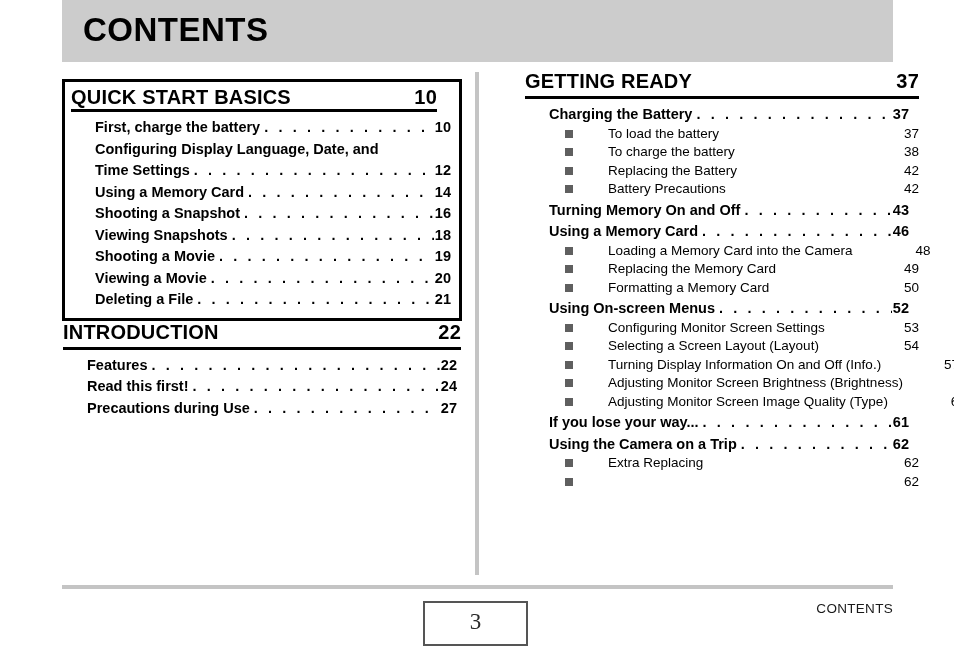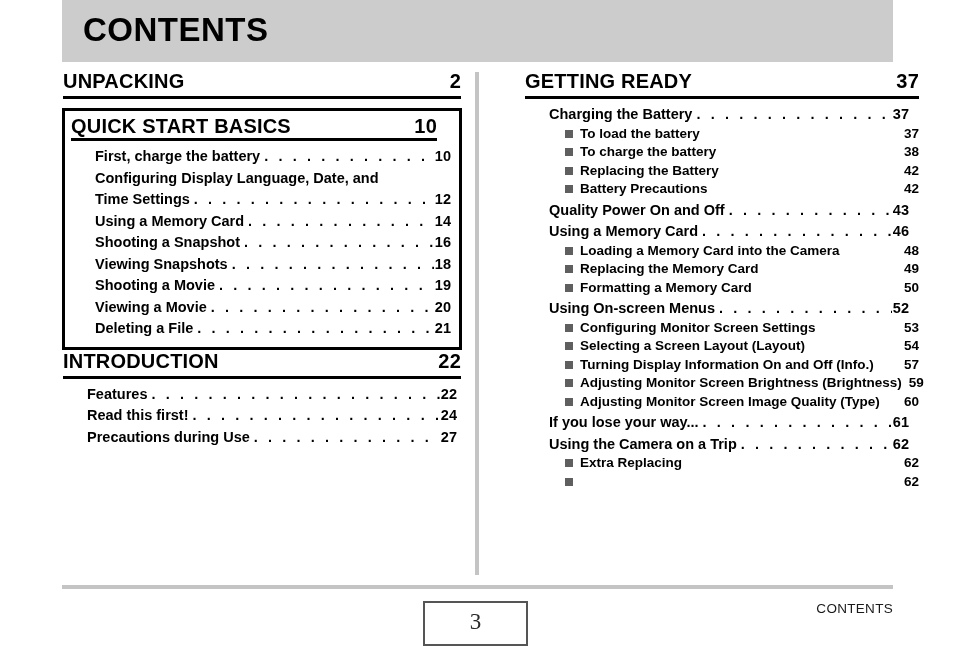--- a/index.html
+++ b/index.html
@@ -116,25 +116,26 @@
   #left-column .section.plain .entry { padding-left: 24px; padding-right: 4px; }
 
   
   #right-column .entry { padding-left: 24px; padding-right: 10px; }
 
   
   .subentry {
     display: flex;
     align-items: center;
     font-size: 13.5px;
-    font-weight: bold;
+    font-weight: normal;
     line-height: 18.5px;
     padding-left: 40px;
     padding-right: 0px;
     white-space: nowrap;
+    gap: 28px;
   }
   .subentry .bullet {
     flex: 0 0 auto;
     width: 8px;
     height: 8px;
     background: #5f5f5f;
     margin-right: 7px;
     display: inline-block;
   }
   .subentry .sublabel { flex: 0 0 auto; }
@@ -175,26 +176,20 @@
 <body>
 
 <div id="page-header" style="background: rgb(204, 204, 204);">
   <div class="title">CONTENTS</div>
 </div>
 
 <div id="column-divider"></div>
 <div id="footer-rule"></div>
 
 <div id="left-column" class="column">
-    <div class="section plain">
-      <div class="sec-head">
-        <span class="sec-name">UNPACKING</span>
-        <span class="sec-page">2</span>
-      </div>
-    </div>
     <div class="section boxed">
       <div class="sec-head">
         <span class="sec-name">QUICK START BASICS</span>
         <span class="sec-page">10</span>
       </div>
       <div class="entries">
         <div class="entry">
           <span class="label">First, charge the battery</span>
           <span class="leader">. . . . . . . . . . . . . . . . . . . . . . . . . . . . . . . . . . . . . . . . . . . . . . . . . . . . . . . . . . . . . . . . . . . . . . .</span>
           <span class="page">10</span>
@@ -293,21 +288,21 @@
           <span class="spacer"></span>
           <span class="subpage">42</span>
         </div>
         <div class="subentry">
           <span class="bullet" style="background: rgb(95, 95, 95);"></span>
           <span class="sublabel">Battery Precautions</span>
           <span class="spacer"></span>
           <span class="subpage">42</span>
         </div>
         <div class="entry">
-          <span class="label">Quality Power On and Off</span>
+          <span class="label">Turning Memory On and Off</span>
           <span class="leader">. . . . . . . . . . . . . . . . . . . . . . . . . . . . . . . . . . . . . . . . . . . . . . . . . . . . . . . . . . . . . . . . . . . . . . .</span>
           <span class="page">43</span>
         </div>
         <div class="entry">
           <span class="label">Using a Memory Card</span>
           <span class="leader">. . . . . . . . . . . . . . . . . . . . . . . . . . . . . . . . . . . . . . . . . . . . . . . . . . . . . . . . . . . . . . . . . . . . . . .</span>
           <span class="page">46</span>
         </div>
         <div class="subentry">
           <span class="bullet" style="background: rgb(95, 95, 95);"></span>

